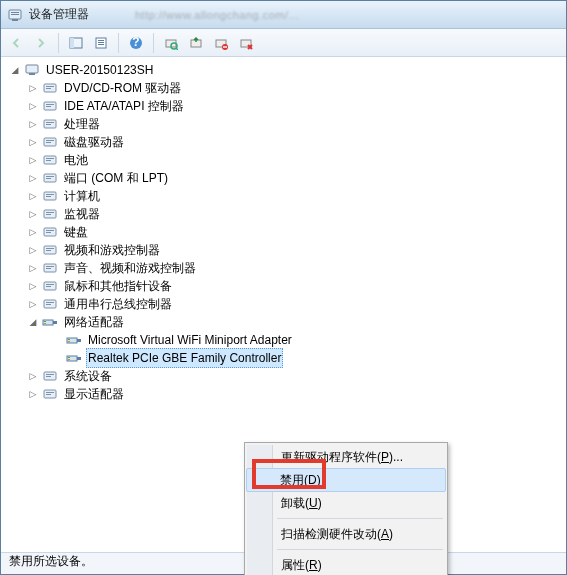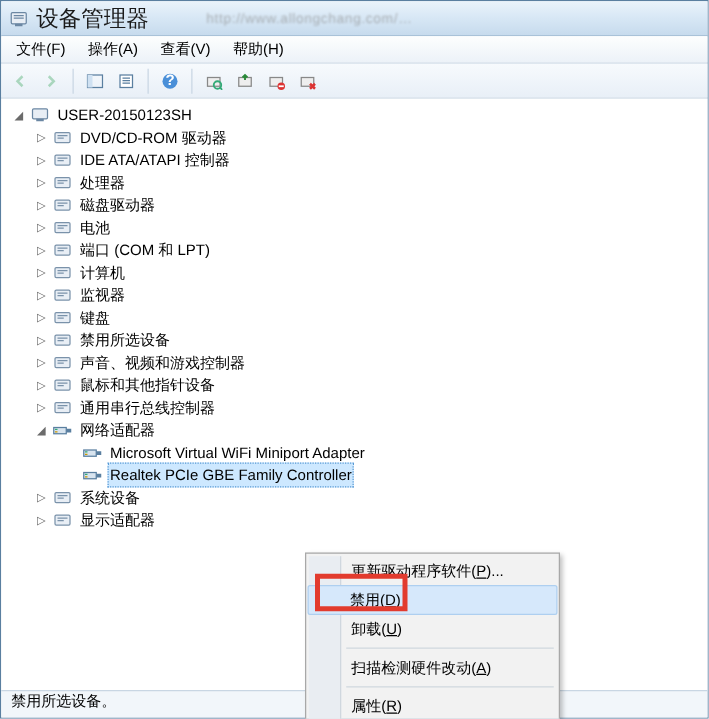--- a/index.html
+++ b/index.html
@@ -2,21 +2,21 @@
 <html><head>
 <meta charset="utf-8">
 <style>
 * { margin: 0; padding: 0; box-sizing: border-box; font-family: "Microsoft YaHei", "Segoe UI", Tahoma, sans-serif; font-size: 12px; }
 body { background: #fff; width: 567px; height: 575px; overflow: hidden; position: relative; }
 
 .window { width: 567px; height: 575px; border: 1px solid #5a7fa0; background: #fff; display: flex; flex-direction: column; }
 
 .titlebar { height: 28px; background: linear-gradient(to bottom, #eaf3fb 0%, #d7e7f5 50%, #c7dbed 100%); border-bottom: 1px solid #a9c2d8; display: flex; align-items: center; padding: 0 6px; gap: 6px; }
 .titlebar .icon { width: 16px; height: 16px; }
-.titlebar .title { color: #1a1a1a; font-size: 18px; }
+.titlebar .title { color: #1a1a1a; font-size: 12px; }
 .titlebar .blur { margin-left: 40px; color: #888; filter: blur(1px); opacity: .6; font-size: 11px; letter-spacing: .5px; white-space: nowrap; overflow: hidden; }
 
 .menubar { height: 22px; background: linear-gradient(#fdfefe,#ecf2f8); border-bottom: 1px solid #c9d6e3; display: flex; align-items: center; padding: 0 4px; gap: 2px; }
 .menubar .menu { padding: 2px 8px; cursor: default; }
 
 .toolbar { height: 28px; background: linear-gradient(#f7fafd,#e8eff7); border-bottom: 1px solid #c9d6e3; display: flex; align-items: center; padding: 0 4px; gap: 3px; }
 .toolbar .sep { width: 1px; height: 20px; background: #c9d6e3; margin: 0 3px; }
 .tbtn { width: 22px; height: 22px; display: flex; align-items: center; justify-content: center; border: 1px solid transparent; border-radius: 2px; cursor: default; }
 .tbtn.disabled { opacity: .4; }
 
@@ -54,26 +54,20 @@
           <rect x="2" y="3" width="12" height="9" rx="1" fill="#e8eef5" stroke="#6b87a3"></rect>
           <rect x="4" y="5" width="8" height="1" fill="#6b87a3"></rect>
           <rect x="4" y="7" width="8" height="1" fill="#6b87a3"></rect>
           <rect x="5" y="12" width="6" height="2" fill="#6b87a3"></rect>
         </svg>
     </span>
     <span class="title">设备管理器</span>
     <span class="blur">http://www.allongchang.com/…</span>
   </div>
 
-  <div class="menubar">
-    <div class="menu">文件(F)</div>
-    <div class="menu">操作(A)</div>
-    <div class="menu">查看(V)</div>
-    <div class="menu">帮助(H)</div>
-  </div>
 
   <div class="toolbar">
     <div class="tbtn disabled">
         <svg width="14" height="14" viewBox="0 0 14 14">
           <path d="M9 3 L5 7 L9 11" stroke="#4a6" fill="none" stroke-width="2"></path>
         </svg>
       </div>
     <div class="tbtn disabled">
         <svg width="14" height="14" viewBox="0 0 14 14">
           <path d="M5 3 L9 7 L5 11" stroke="#4a6" fill="none" stroke-width="2"></path>
@@ -242,21 +236,21 @@
       </div>
       <div class="node ind1">
         <span class="toggle">▷</span>
         <span class="nicon">
           <svg width="16" height="16" viewBox="0 0 16 16">
             <rect x="2" y="4" width="12" height="8" rx="1" fill="#e8eef5" stroke="#7a92aa"></rect>
             <rect x="4" y="6" width="8" height="1" fill="#7a92aa"></rect>
             <rect x="4" y="8" width="5" height="1" fill="#7a92aa"></rect>
           </svg>
         </span>
-        <span class="label">禁用所选设备</span>
+        <span class="label">视频和游戏控制器</span>
       </div>
       <div class="node ind1">
         <span class="toggle">▷</span>
         <span class="nicon">
           <svg width="16" height="16" viewBox="0 0 16 16">
             <rect x="2" y="4" width="12" height="8" rx="1" fill="#e8eef5" stroke="#7a92aa"></rect>
             <rect x="4" y="6" width="8" height="1" fill="#7a92aa"></rect>
             <rect x="4" y="8" width="5" height="1" fill="#7a92aa"></rect>
           </svg>
         </span>

